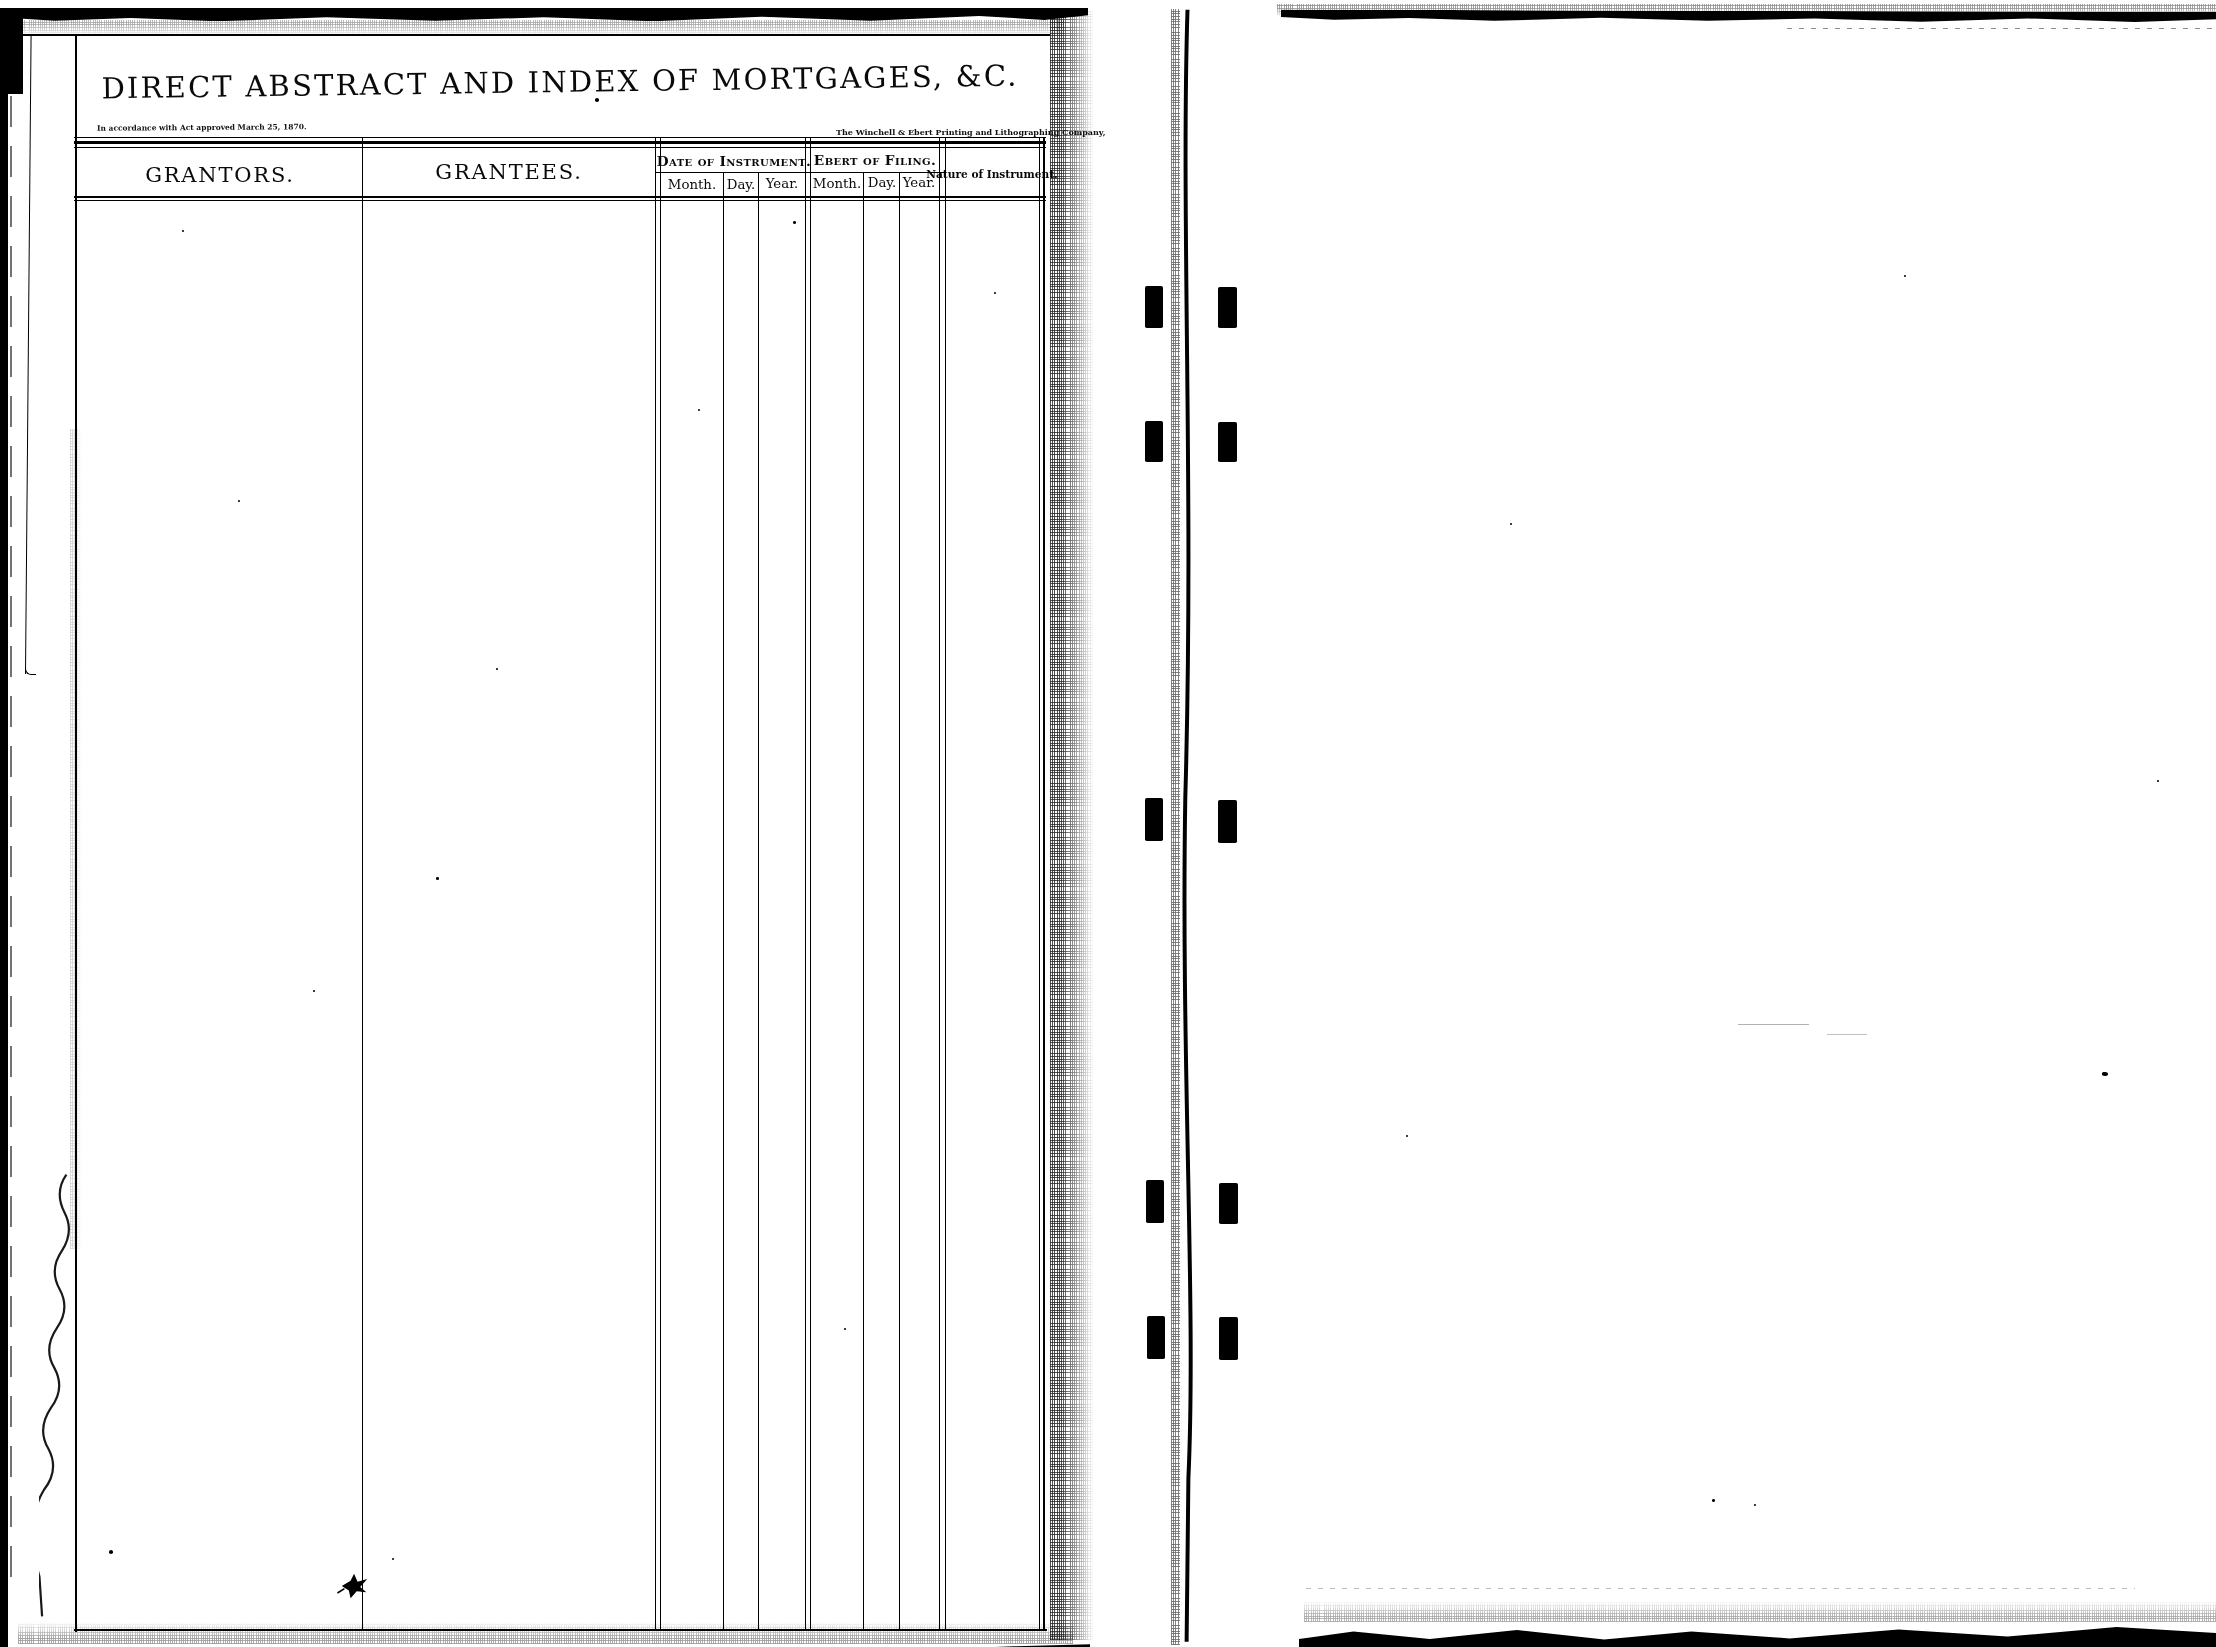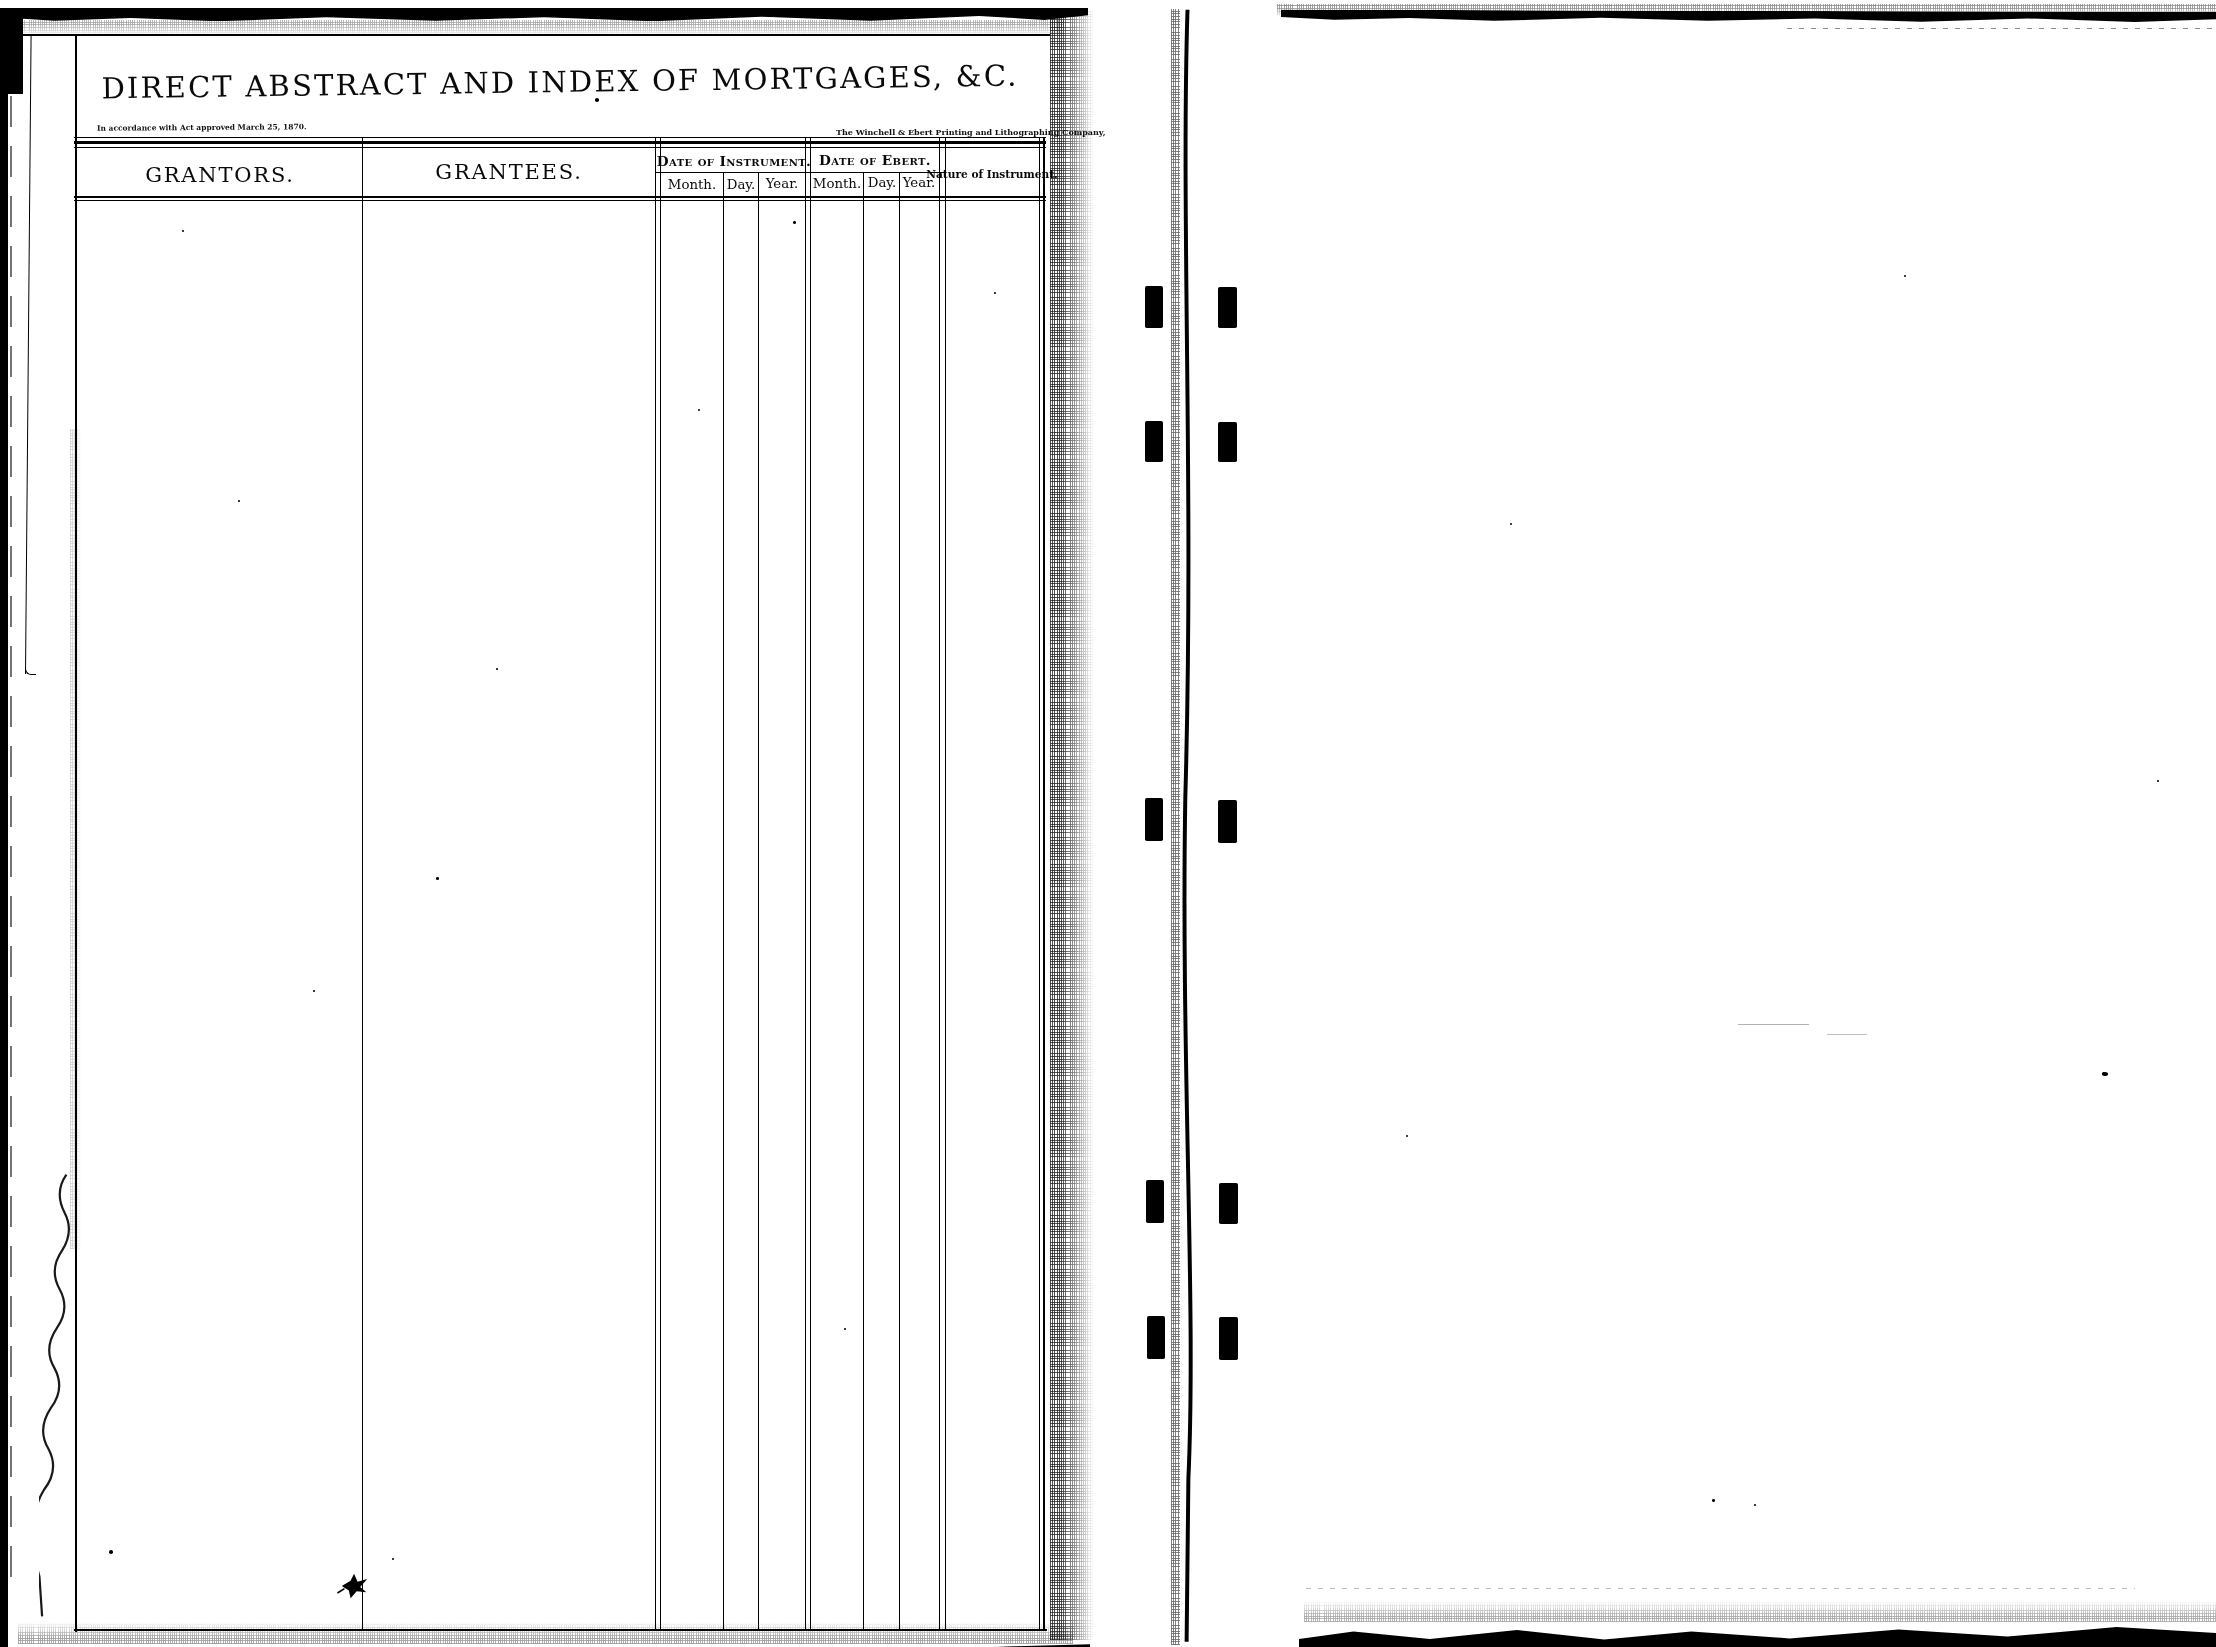--- a/index.html
+++ b/index.html
@@ -56,21 +56,21 @@
     <div class="tinynote" style="left:97px;top:115px;transform:rotate(-0.4deg);">In accordance with Act approved March 25, 1870.</div>
     <div class="tinynote" style="left:836px;top:107px;font-size:8px;margin-top:12px;">The Winchell &amp; Ebert Printing and Lithographing Company,</div>
 
     <div class="hline" style="left:74px;top:129px;width:972px;"></div>
     <div class="hline" style="left:74px;top:133px;width:972px;height:2.7px;"></div>
     <div class="hline" style="left:74px;top:139px;width:972px;"></div>
 
     <div class="clabel colhead" style="left:220px;top:155px;">GRANTORS.</div>
     <div class="clabel colhead" style="left:509px;top:152px;">GRANTEES.</div>
     <div class="clabel scaps" style="left:734px;top:145px;">Date of Instrument.</div>
-    <div class="clabel scaps" style="left:875px;top:144px;">Date of Ebert.</div>
+    <div class="clabel scaps" style="left:875px;top:144px;">Ebert of Filing.</div>
     <div class="clabel nature" style="left:992px;top:160px;">Nature of Instrument.</div>
 
     <div class="clabel sub" style="left:692px;top:169px;">Month.</div>
     <div class="clabel sub" style="left:741px;top:169px;">Day.</div>
     <div class="clabel sub" style="left:782px;top:168px;">Year.</div>
     <div class="clabel sub" style="left:837px;top:168px;">Month.</div>
     <div class="clabel sub" style="left:882px;top:167px;">Day.</div>
     <div class="clabel sub" style="left:919px;top:167px;">Year.</div>
 
     <div class="hline" style="left:655px;top:164px;width:290px;"></div>

